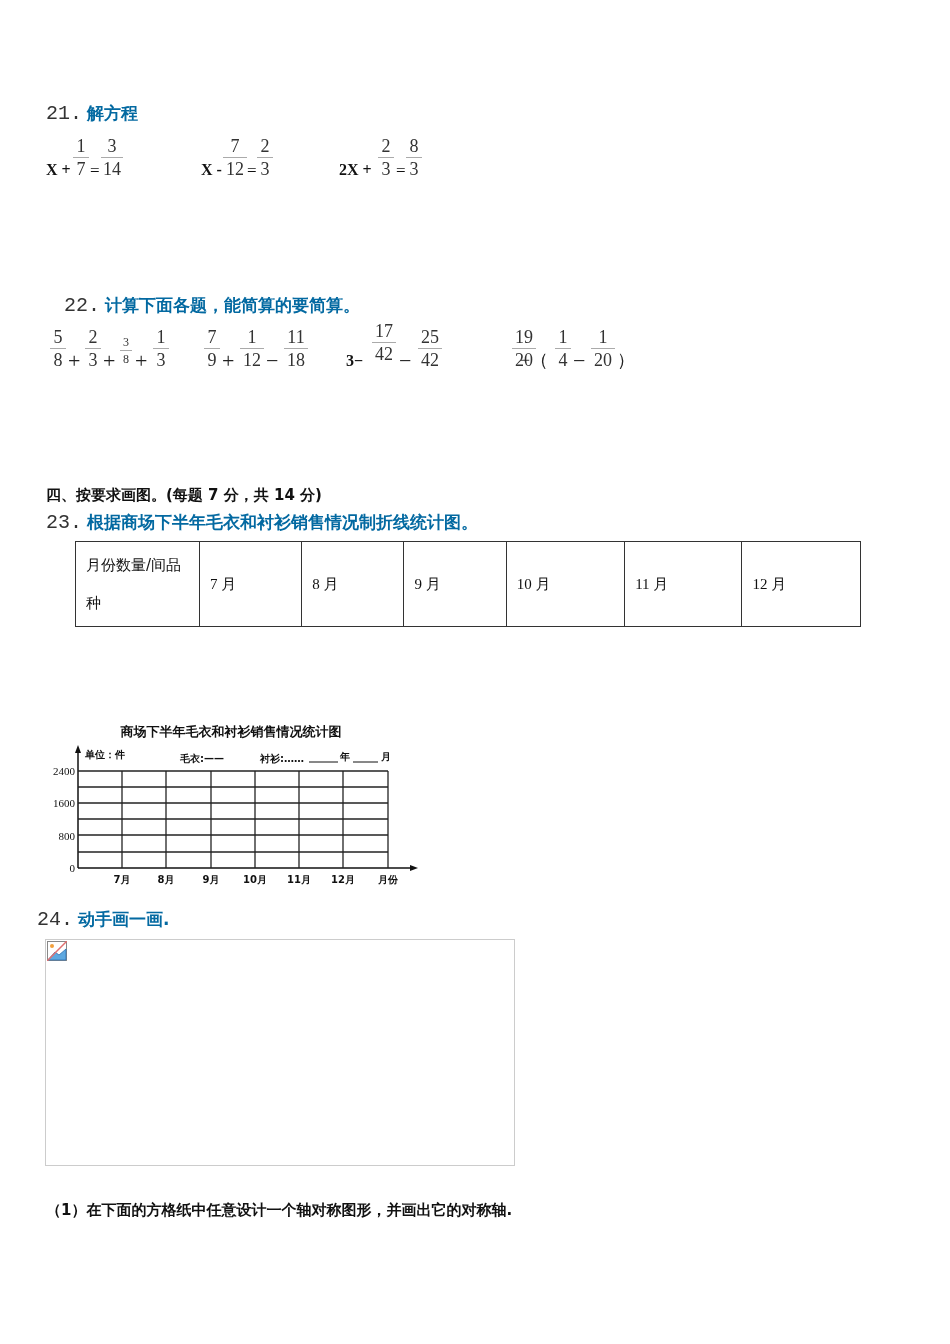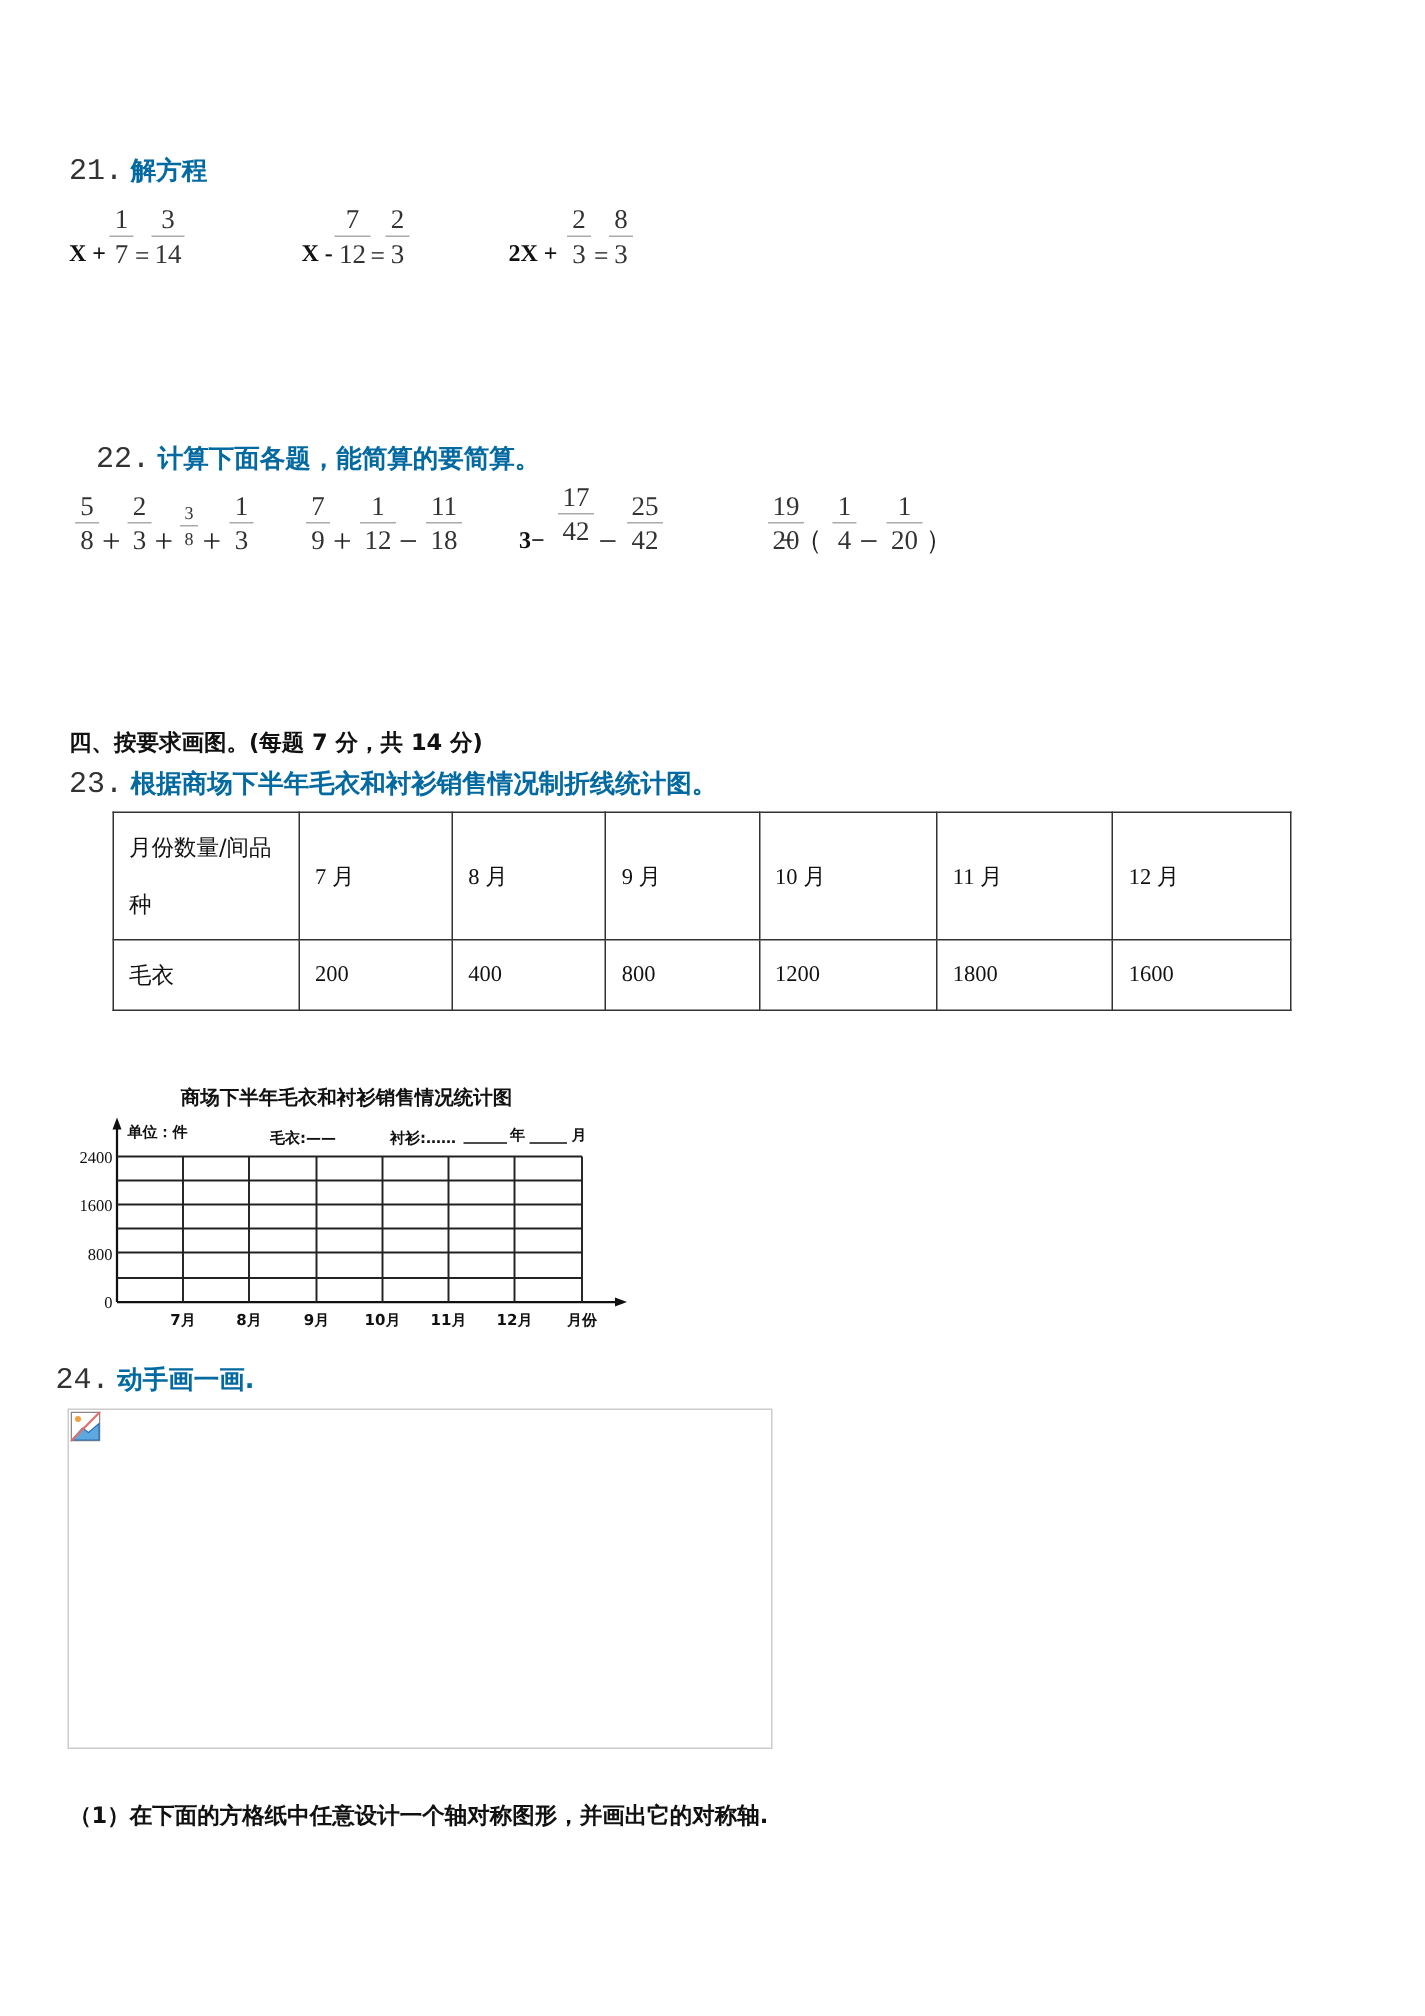--- a/index.html
+++ b/index.html
@@ -166,29 +166,20 @@
     <td class="hdr0">
       <span>月份数量/间品</span><br><span>种</span>
     </td>
     <td class="b">7 月</td>
     <td class="b">8 月</td>
     <td class="b">9 月</td>
     <td class="b">10 月</td>
     <td class="b">11 月</td>
     <td class="b">12 月</td>
   </tr>
-  <tr class="r">
-    <td class="lbl">毛衣</td>
-    <td class="b">200</td>
-    <td class="b">400</td>
-    <td class="b">800</td>
-    <td class="b">1200</td>
-    <td class="b">1800</td>
-    <td class="b">1600</td>
-  </tr>
 </tbody>
   </table>
 
 <div class="chart-img">
   <svg width="373" height="168" viewBox="0 0 373 168" xmlns="http://www.w3.org/2000/svg" style="position:absolute;left:0;top:0;">
     <g font-family="DejaVu Sans, sans-serif" fill="#111">
       <text x="186" y="16" font-size="13" font-weight="bold" text-anchor="middle">商场下半年毛衣和衬衫销售情况统计图</text>
       <text x="40" y="38" font-size="10" font-weight="bold">单位：件</text>
       <text x="135" y="42" font-size="10" font-weight="bold">毛衣:——</text>
       <text x="215" y="42" font-size="10" font-weight="bold">衬衫:……</text>

